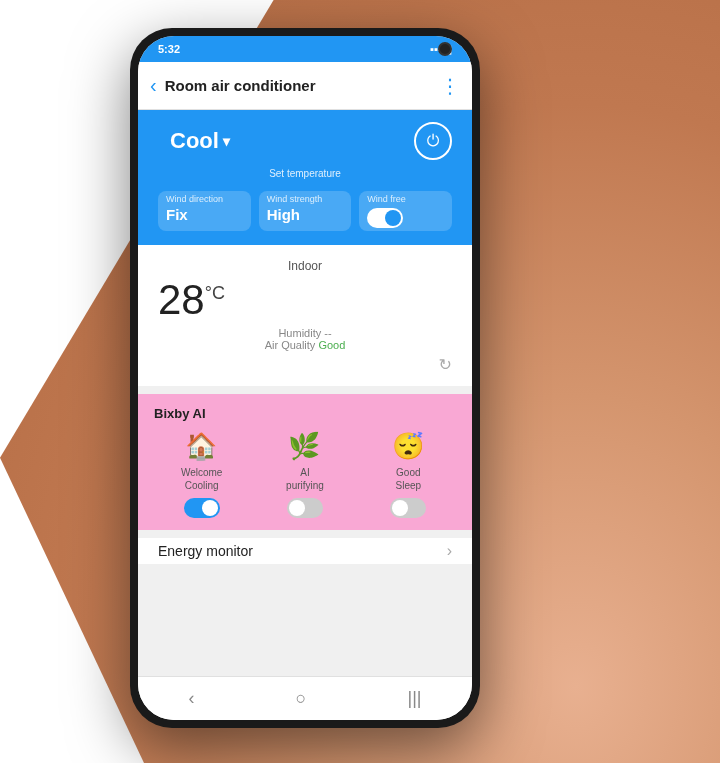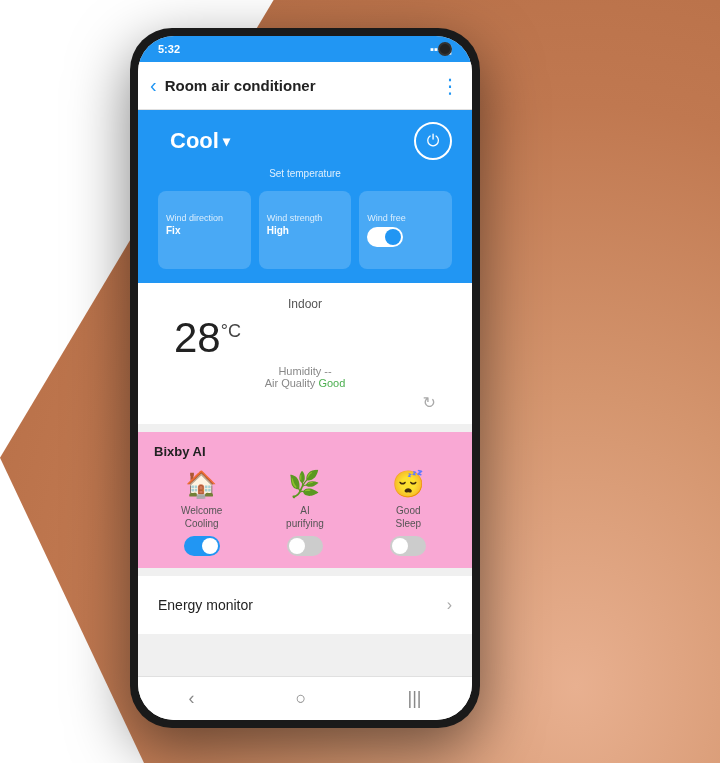--- a/index.html
+++ b/index.html
@@ -188,31 +188,31 @@
     .controls-row {
       display: flex;
       gap: 8px;
       margin-top: 12px;
     }
 
     .control-item {
       flex: 1;
       background: rgba(255,255,255,0.18);
       border-radius: 8px;
-      padding: 22px 8px;
+      padding: 3px 8px;
     }
 
     .control-item-label {
       color: rgba(255,255,255,0.8);
       font-size: 9px;
     }
 
     .control-item-value {
       color: white;
-      font-size: 10px;
+      font-size: 15px;
       font-weight: 600;
       margin-top: 2px;
     }
 
     
     .toggle-switch {
       width: 36px;
       height: 20px;
       background: white;
       border-radius: 10px;
@@ -234,21 +234,21 @@
     .content {
       flex: 1;
       overflow-y: auto;
       background: #f0f0f0;
     }
 
     
     .indoor-card {
       background: white;
       margin: 0 0 8px 0;
-      padding: 14px 36px 12px;
+      padding: 14px 20px 12px;
     }
 
     .indoor-title {
       text-align: center;
       color: #555;
       font-size: 12px;
       margin-bottom: 4px;
     }
 
     .indoor-temp {
@@ -358,21 +358,21 @@
     }
 
     .bixby-toggle.off .bixby-toggle-knob {
       left: 2px;
     }
 
     
     .energy-card {
       background: white;
       margin: 0 0 8px 0;
-      padding: 20px 20px;
+      padding: 4px 20px;
       display: flex;
       align-items: center;
       justify-content: space-between;
       cursor: pointer;
     }
 
     .energy-label {
       font-size: 14px;
       font-weight: 500;
       color: #222;

